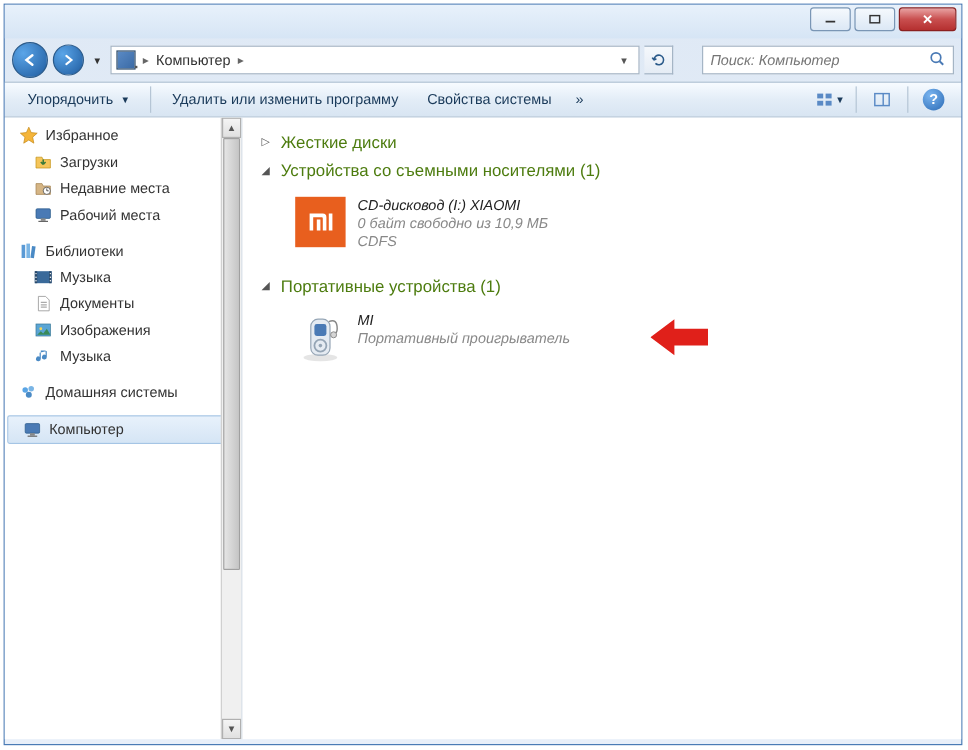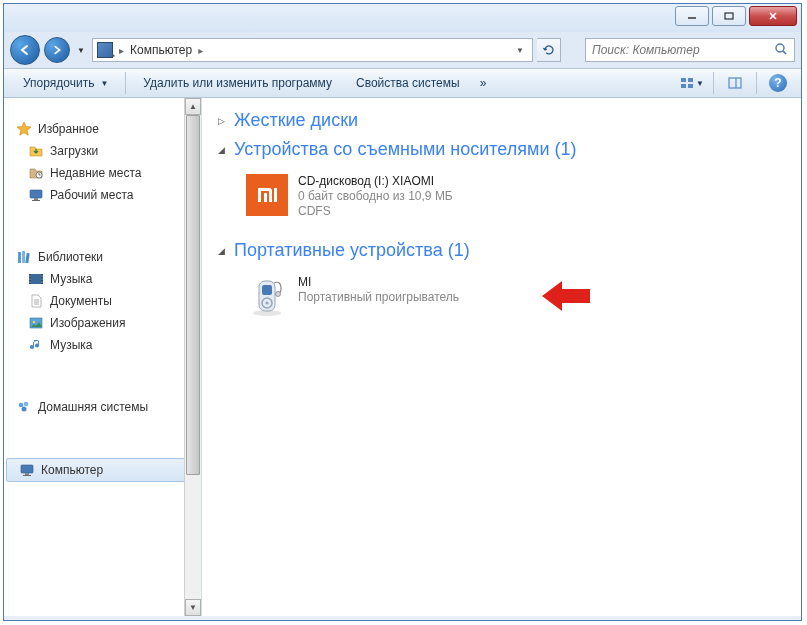--- a/index.html
+++ b/index.html
@@ -32,36 +32,36 @@
     .toolbar { height: 30px; background: linear-gradient(to bottom, #f7fbff 0%, #e3edf7 50%, #d8e5f2 100%); border-top: 1px solid #b5c5d5; border-bottom: 1px solid #b5c5d5; display: flex; align-items: center; padding: 0 8px; gap: 2px; }
     .tb-btn { padding: 4px 10px; border: 1px solid transparent; border-radius: 2px; cursor: pointer; color: #1a3a5a; display: flex; align-items: center; gap: 4px; }
     .tb-sep { width: 1px; height: 22px; background: #b5c5d5; margin: 0 4px; }
     .tb-spacer { flex: 1; }
     .tb-icon-btn { width: 30px; height: 26px; display: flex; align-items: center; justify-content: center; cursor: pointer; border: 1px solid transparent; border-radius: 2px; }
     .dd-caret { font-size: 8px; color: #1a3a5a; margin-left: 2px; }
     
     .content { display: flex; height: 518px; background: #fff; }
     
     .sidebar { width: 198px; border-right: 1px solid #d5dde5; position: relative; overflow: hidden; }
-    .sb-section { padding: 20px 0; }
+    .sb-section { padding: 4px 0; }
     .sb-item { display: flex; align-items: center; padding: 3px 8px 3px 24px; gap: 6px; cursor: pointer; color: #333; }
     .sb-item.header { padding-left: 12px; font-weight: normal; }
     .sb-item.selected { background: linear-gradient(to bottom, #e8f1fb, #d5e5f5); border: 1px solid #a5c5e5; border-radius: 2px; margin: 0 2px; }
     .sb-icon { width: 16px; height: 16px; display: flex; align-items: center; justify-content: center; flex-shrink: 0; }
     .sb-scroll { position: absolute; right: 0; top: 0; width: 17px; height: 100%; background: #f0f0f0; border-left: 1px solid #d0d0d0; }
     .sb-scroll-btn { height: 17px; background: linear-gradient(to bottom,#f5f5f5,#e0e0e0); border: 1px solid #b0b0b0; display: flex; align-items: center; justify-content: center; font-size: 8px; color: #555; }
     .sb-scroll-thumb { position: absolute; top: 17px; left: 1px; right: 1px; height: 360px; background: linear-gradient(to right,#e5e5e5,#c5c5c5); border: 1px solid #a0a0a0; border-radius: 1px; }
     
     .main { flex: 1; padding: 8px 16px; overflow: auto; }
     .group-header { display: flex; align-items: center; gap: 6px; padding: 4px 0; color: #1e3e8e; cursor: pointer; }
     .group-arrow { font-size: 9px; color: #555; width: 10px; }
-    .group-title { font-size: 18px; color: #3b82f6; }
+    .group-title { font-size: 14px; color: #4d7c0f; }
     .group-items { padding: 6px 0 14px 24px; }
     
-    .device-item { display: flex; gap: 10px; align-items: flex-start; padding: 4px; cursor: pointer; position: relative; }
+    .device-item { display: flex; gap: 10px; align-items: flex-start; padding: 4px; cursor: pointer; position: relative; font-style: italic; }
     .device-icon { width: 42px; height: 42px; display: flex; align-items: center; justify-content: center; flex-shrink: 0; }
     .device-info { display: flex; flex-direction: column; gap: 1px; }
     .device-name { color: #222; font-size: 12px; }
     .device-detail { color: #888; font-size: 12px; }
     
     .xiaomi-icon { width: 42px; height: 42px; background: #e85f1e; display: flex; align-items: center; justify-content: center; color: #fff; font-weight: bold; font-size: 14px; font-family: Arial; }
     
     .red-arrow { position: absolute; left: 300px; top: 8px; }
     
     .help-icon { width: 18px; height: 18px; border-radius: 50%; background: radial-gradient(circle at 35% 30%, #7ab5f0, #2a6ab5); color: #fff; display: flex; align-items: center; justify-content: center; font-weight: bold; font-size: 12px; }

